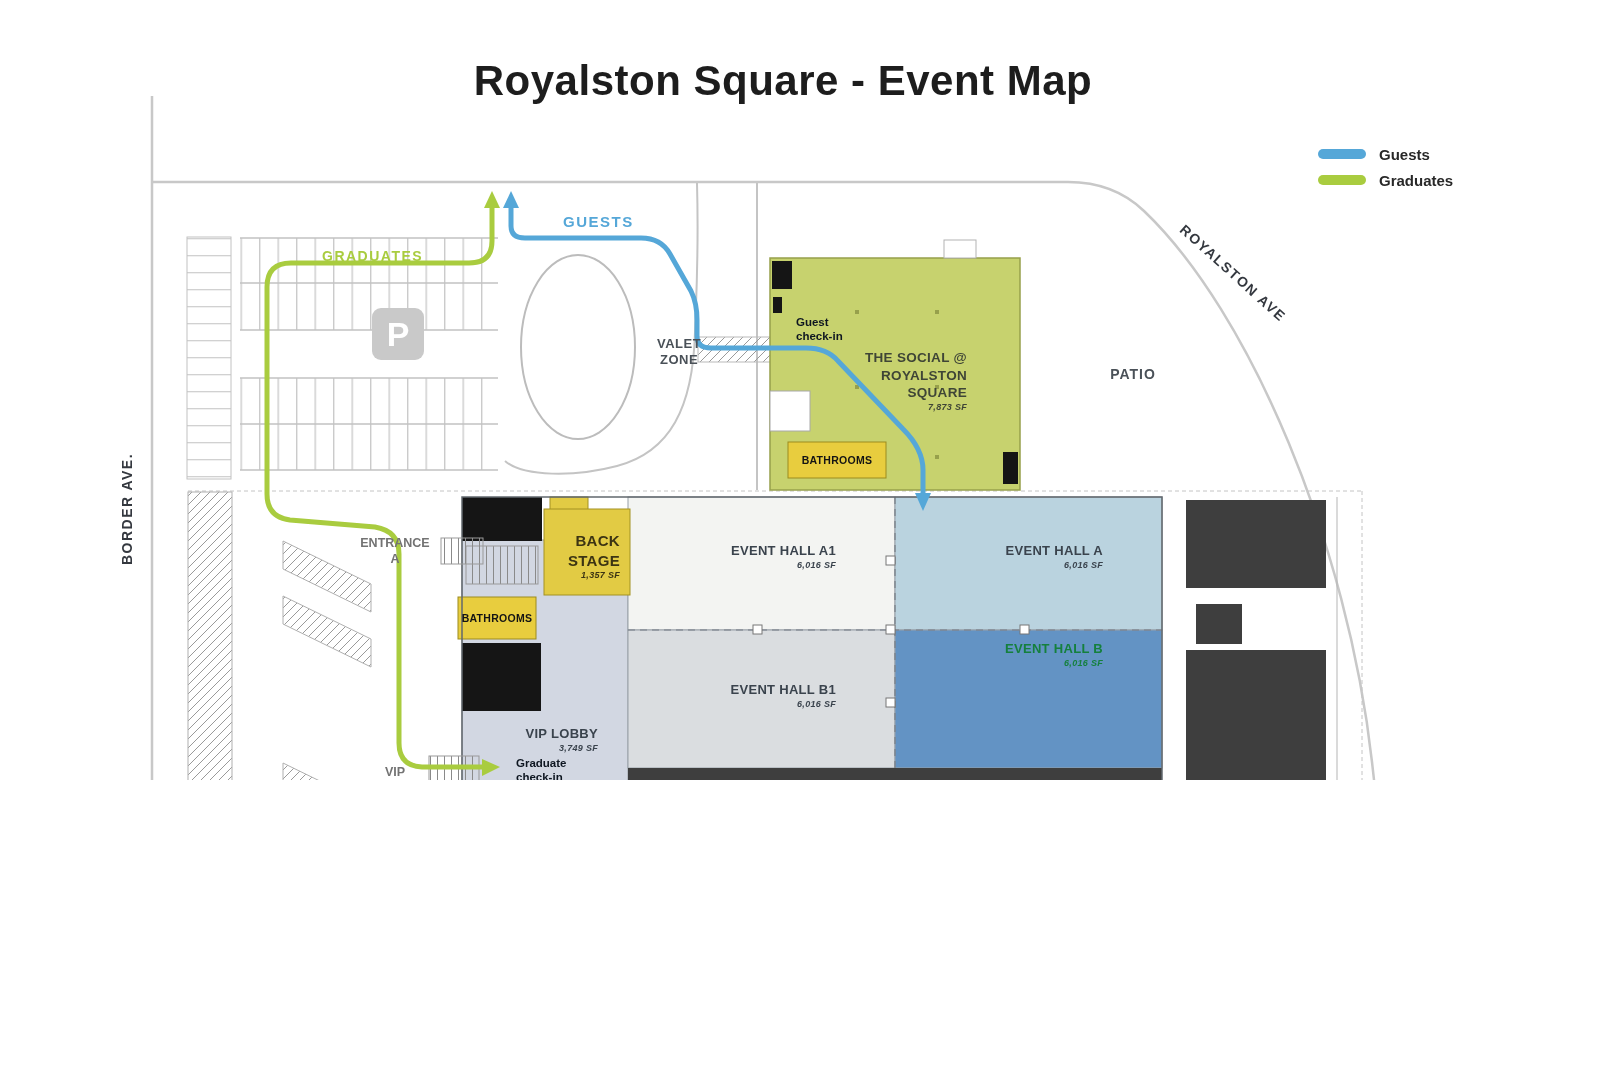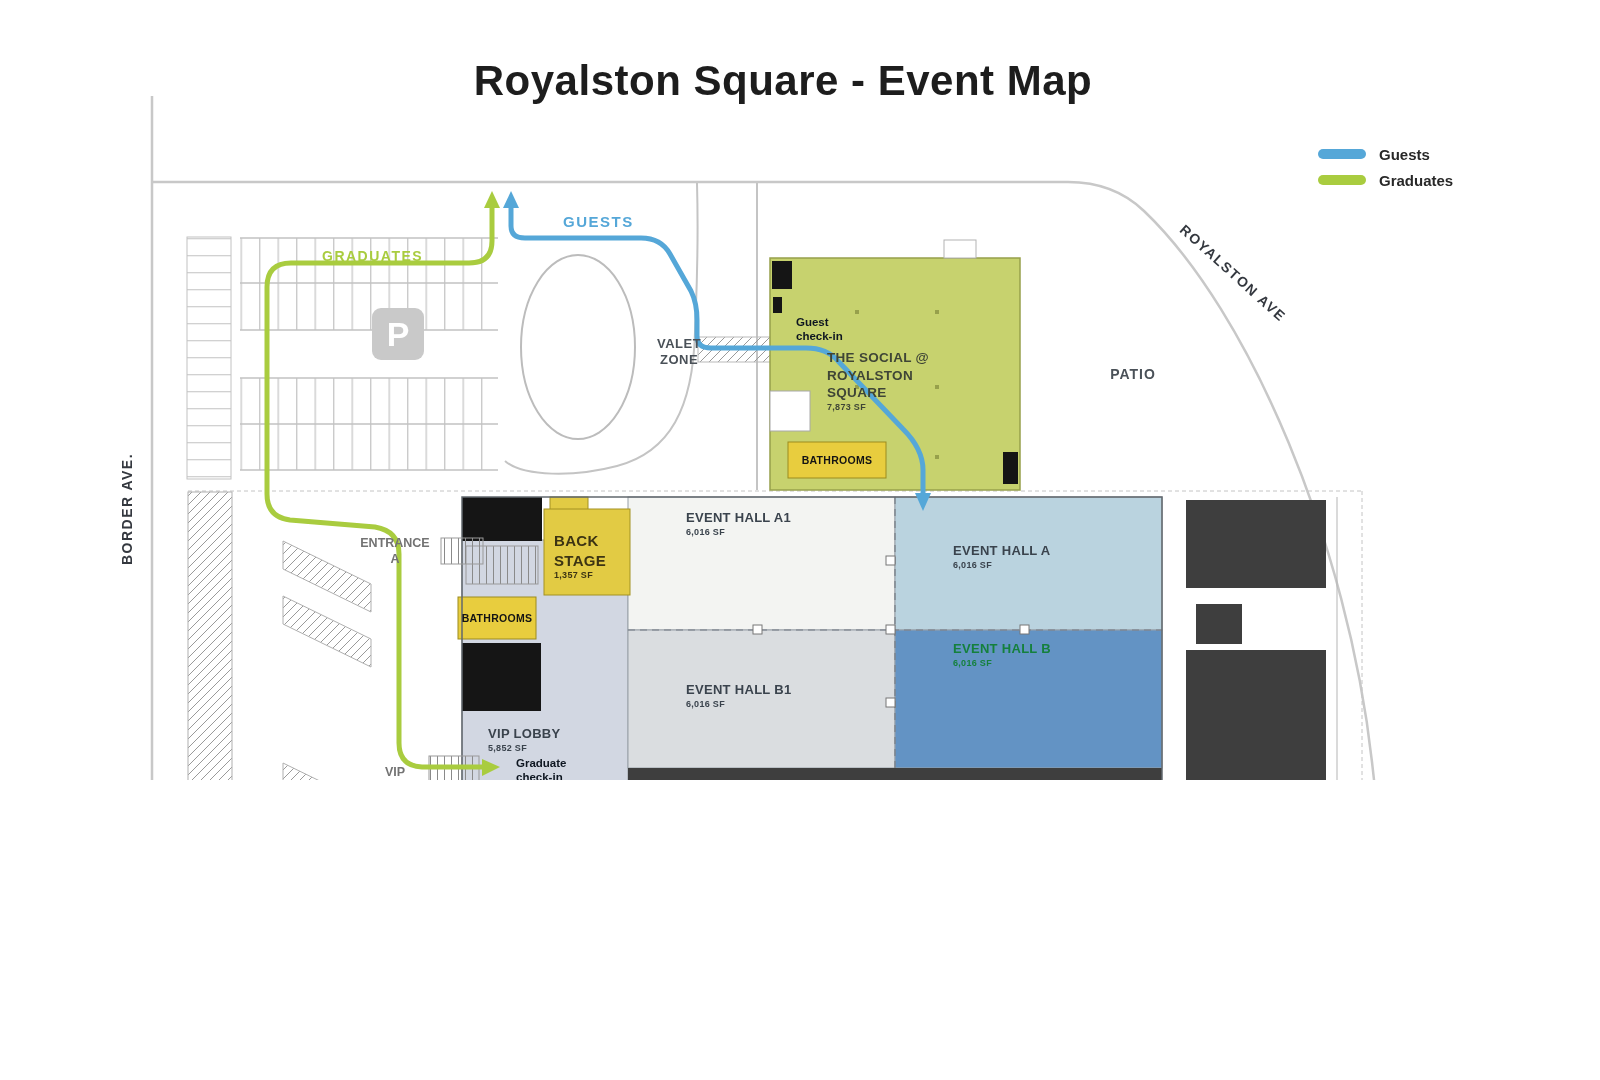--- a/index.html
+++ b/index.html
@@ -7,23 +7,23 @@
   svg.map{position:absolute;left:0;top:0;}
 
   .lbl{position:absolute;transform:translate(-50%,-50%);font-weight:bold;text-align:center;}
   .title{font-size:42px;color:#1d1d1d;letter-spacing:.5px;white-space:nowrap;}
   .street{font-size:14px;color:#34383f;letter-spacing:1.5px;white-space:nowrap;}
   .zone{font-size:13px;color:#4a5158;letter-spacing:.5px;line-height:1.25;margin-left:12px;}
   .bath{font-size:10.5px;color:#141414;letter-spacing:.3px;white-space:nowrap;text-align:center;}
   .ent{font-size:12.5px;color:#737373;line-height:1.3;}
   .route-lbl{position:absolute;font-weight:bold;font-size:15px;letter-spacing:1.5px;white-space:nowrap;}
   .checkin{position:absolute;font-weight:bold;font-size:11.5px;color:#0e1621;line-height:1.2;width:72px;}
-  .area-label{position:absolute;transform:translate(-50%,-50%);text-align:left;font-weight:bold;color:#3a434d;line-height:1.3;}
+  .area-label{position:absolute;transform:translate(-50%,-50%);text-align:right;font-weight:bold;color:#3a434d;line-height:1.3;}
   .area-name{font-size:13px;letter-spacing:.3px;}
-  .area-sf{font-size:9px;margin-top:0;letter-spacing:.3px;}
+  .area-sf{font-size:9px;margin-top:0;letter-spacing:.3px;font-style:italic;}
   .legend{position:absolute;}
   .legend-row{display:flex;align-items:center;gap:13px;height:26px;}
   .legend-swatch{width:48px;height:10px;border-radius:5px;display:inline-block;}
   .legend-label{font-weight:bold;font-size:15px;color:#282828;}
   .p-badge{position:absolute;width:52px;height:52px;border-radius:9px;background:#c9c9c9;color:#fff;
            font-weight:bold;font-size:34px;display:flex;align-items:center;justify-content:center;}
 </style>
 </head>
 <body>
 
@@ -189,40 +189,40 @@
   </div>
 
   <div class="lbl bath" style="left:837px;top:460px">BATHROOMS</div>
   <div class="lbl bath" style="left:497px;top:618px">BATHROOMS</div>
 
   <div class="area-label" style="left:587px;top:556px;width:66px;color:#3c3413">
     <div class="area-name" style="font-size:15px">BACK STAGE</div>
     <div class="area-sf">1,357 SF</div>
   </div>
 
-  <div class="area-label" style="left:761px;top:524px;width:150px">
+  <div class="area-label" style="left:761px;top:557px;width:150px">
     <div class="area-name">EVENT HALL A1</div>
     <div class="area-sf">6,016 SF</div>
   </div>
   <div class="area-label" style="left:1028px;top:557px;width:150px">
     <div class="area-name">EVENT HALL A</div>
     <div class="area-sf">6,016 SF</div>
   </div>
   <div class="area-label" style="left:761px;top:696px;width:150px">
     <div class="area-name">EVENT HALL B1</div>
     <div class="area-sf">6,016 SF</div>
   </div>
   <div class="area-label" style="left:1028px;top:655px;width:150px;color:#15803d">
     <div class="area-name">EVENT HALL B</div>
     <div class="area-sf">6,016 SF</div>
   </div>
 
   <div class="area-label" style="left:543px;top:740px;width:110px">
     <div class="area-name">VIP LOBBY</div>
-    <div class="area-sf">5,852 SF</div>
+    <div class="area-sf">3,749 SF</div>
   </div>
 
   <div class="lbl ent" style="left:395px;top:551px;width:80px">ENTRANCE A</div>
   <div class="lbl ent" style="left:395px;top:780px;width:80px">VIP ENTRANCE</div>
 
   <div class="p-badge" style="left:372px;top:308px">P</div>
   <div class="p-badge" style="left:298px;top:858px">P</div>
 
 </div>
 

